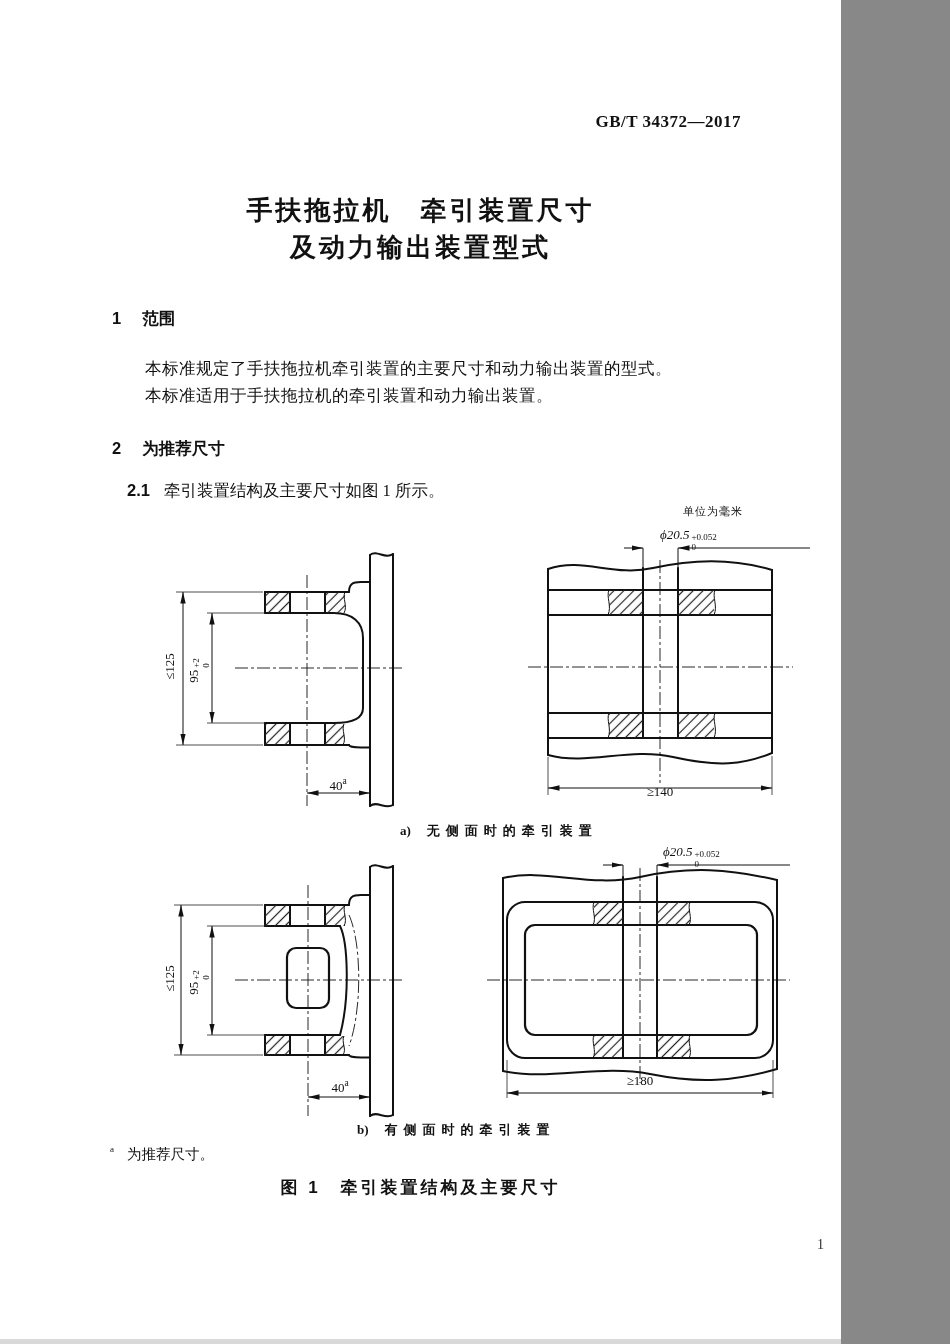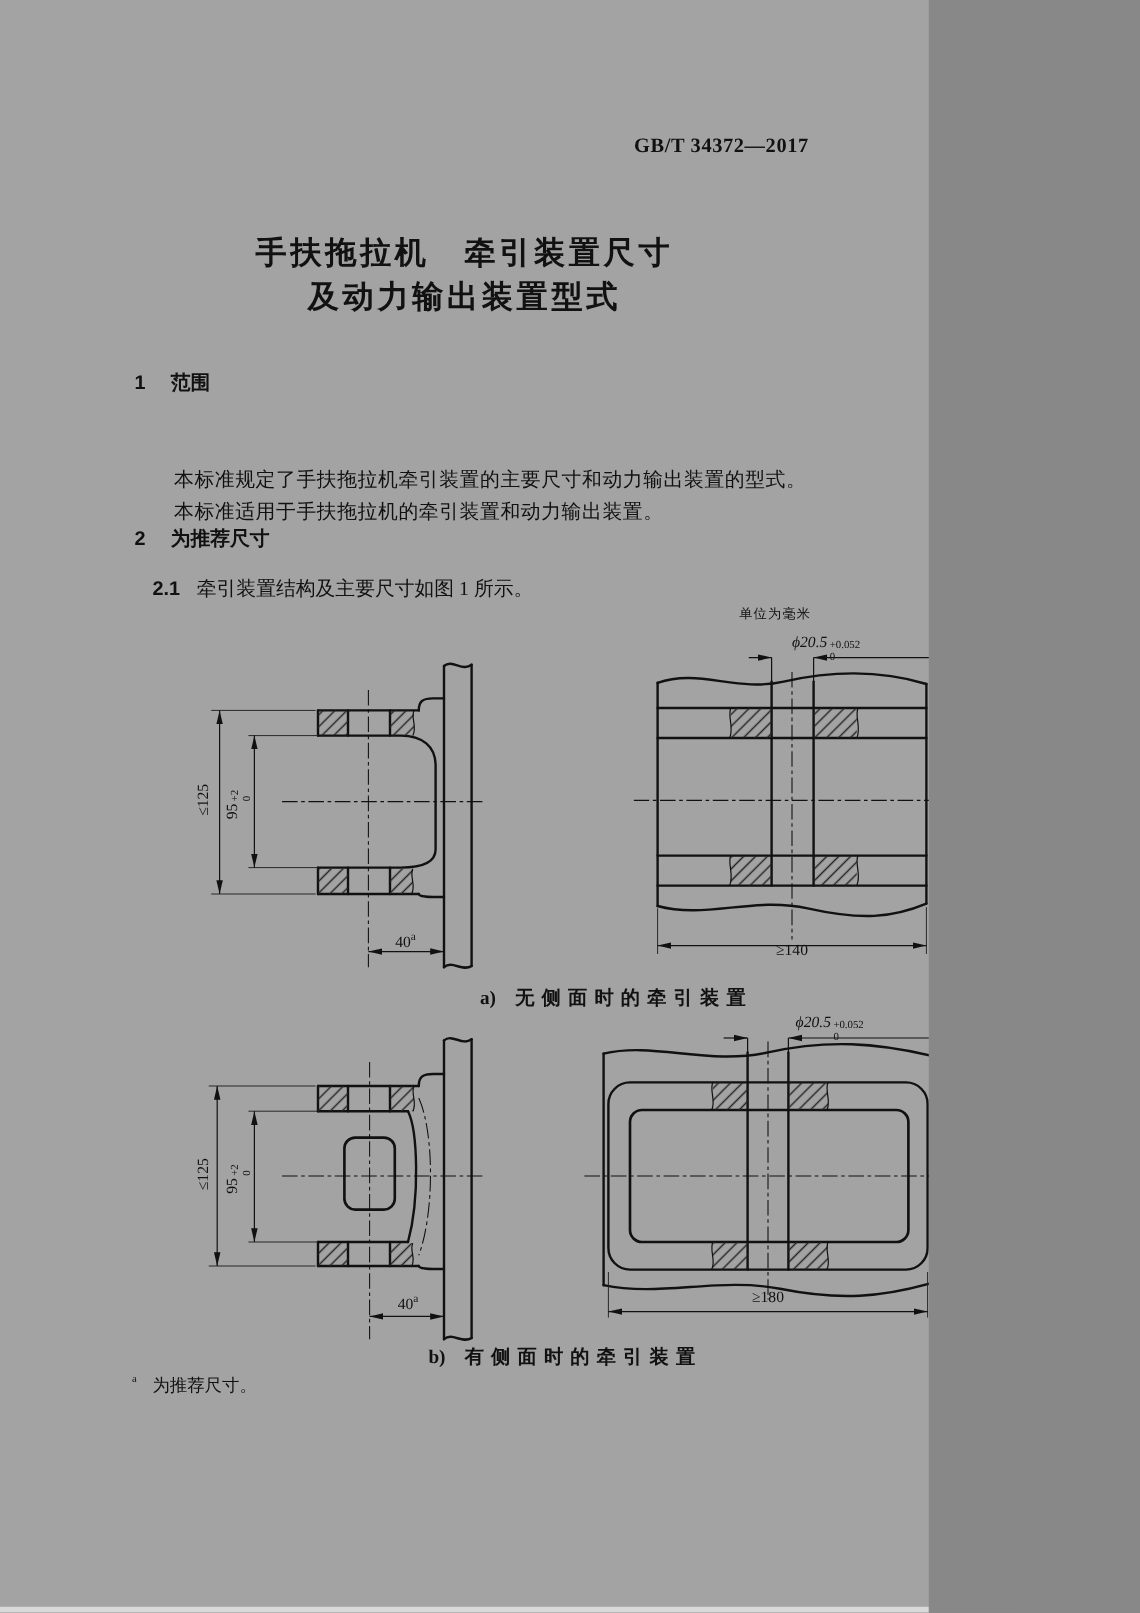--- a/index.html
+++ b/index.html
@@ -1,32 +1,32 @@
 <!DOCTYPE html>
 <html><head>
 <meta charset="utf-8">
 <style>
   html,body{margin:0;padding:0;background:#888;}
-  #page{position:relative;width:774px;height:1344px;background:#a3a3a3;overflow:hidden;
+  #page{position:relative;width:841px;height:1344px;background:#ffffff;overflow:hidden;
         font-family:"Liberation Serif","DejaVu Serif",serif;color:#111;}
   .abs{position:absolute;white-space:nowrap;}
   .heiti{font-family:"Liberation Sans","DejaVu Sans",sans-serif;font-weight:bold;}
   #doc-number{top:112px;right:100px;font-size:17px;font-weight:bold;letter-spacing:.5px;}
   #title-block{top:192px;left:0;width:100%;text-align:center;font-size:26px;line-height:37px;letter-spacing:3px;}
   .clause-head{font-size:16.5px;}
   .clause-head .num{display:inline-block;margin-right:21px;}
   #c1-head{left:112px;top:308px;}
   #c2-head{left:112px;top:438px;}
-  .para{font-size:16.5px;letter-spacing:.5px;margin-top:31px;}
+  .para{font-size:16.5px;letter-spacing:.5px;}
   #p1{left:145px;top:358px;}
   #p2{left:145px;top:385px;}
   #c21{left:127px;top:480px;font-size:16.5px;}
   #c21 .num{font-family:"Liberation Sans","DejaVu Sans",sans-serif;font-weight:bold;display:inline-block;margin-right:14px;}
   #units-note{top:504px;right:98px;font-size:11px;letter-spacing:1px;}
-  .subcap{font-size:16px;}
+  .subcap{font-size:13px;}
   .subcap .lab{font-family:"Liberation Serif",serif;font-weight:bold;margin-right:16px;letter-spacing:0;}
   .subcap .txt{letter-spacing:6px;}
   #cap-a{left:400px;top:822px;}
   #cap-b{left:357px;top:1121px;}
   #footnote{left:110px;top:1144px;font-size:14.5px;}
   #footnote .mark{font-size:9px;vertical-align:7px;margin-right:13px;}
   #fig-caption{left:0;top:1176px;width:100%;text-align:center;font-size:17px;letter-spacing:3px;}
   #page-num{left:817px;top:1237px;font-size:14px;color:#333;}
   .draw{position:absolute;}
   .dim-label{position:absolute;font-size:13px;color:#111;white-space:nowrap;line-height:15px;}
@@ -307,17 +307,18 @@
       </span></div>
 
   <div class="abs subcap heiti" id="cap-b">
     <span class="lab">b)</span><span class="txt">有侧面时的牵引装置</span>
   </div>
 
   <div class="abs" id="footnote">
     <span class="mark">a</span><span>为推荐尺寸。</span>
   </div>
 
+  <div class="abs heiti" id="fig-caption">图 1　牵引装置结构及主要尺寸</div>
 
   <div class="abs" id="page-num">1</div>
 
   <div id="bottom-scan"></div>
 </div>
 
 </body></html>

